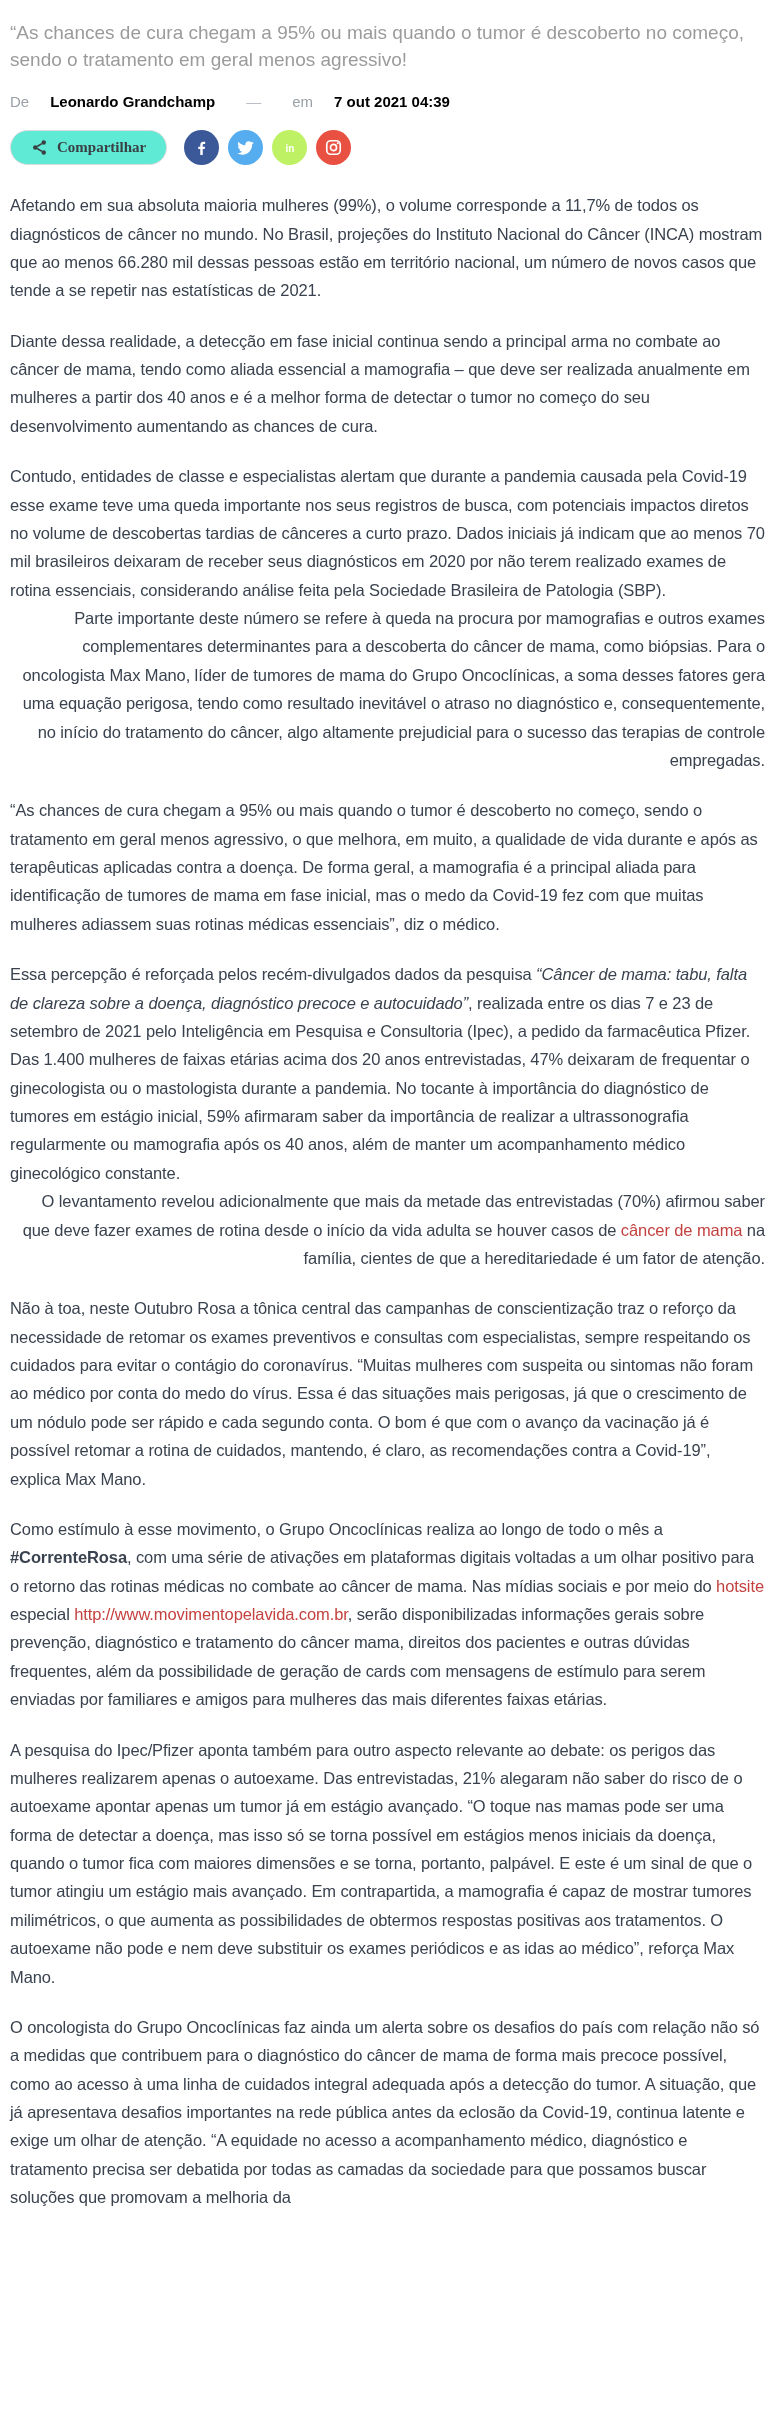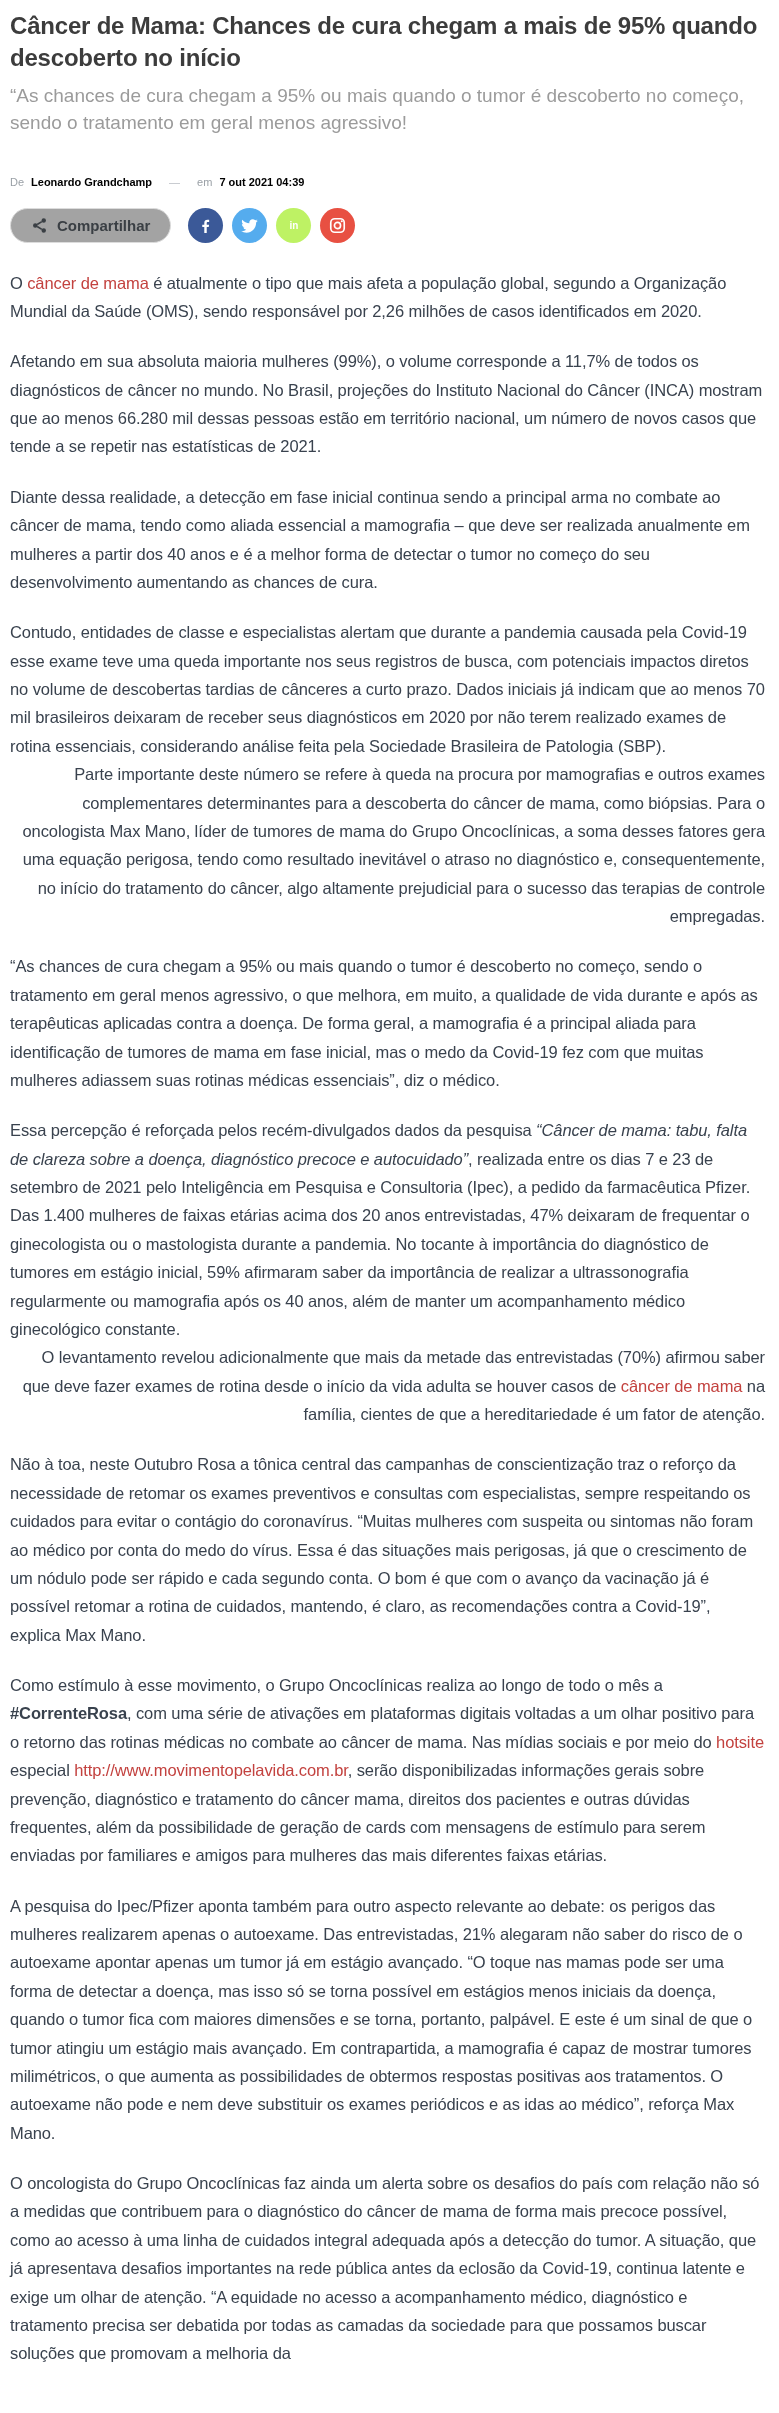--- a/index.html
+++ b/index.html
@@ -20,46 +20,46 @@
   }
   .article-subtitle {
     margin-top: 10px;
     font-size: 19px;
     line-height: 1.4;
     font-weight: 400;
     color: #9b9b9b;
   }
 
   .byline {
-    margin-top: 39px;
-    font-size: 11px;
+    margin-top: 20px;
+    font-size: 15px;
     color: #9aa0a6;
     display: flex;
     align-items: center;
-    gap: 7px;
+    gap: 21px;
     flex-wrap: wrap;
   }
   .byline .strong { color: #000000; font-weight: 700; }
   .byline .sep { color: #b9bec4; margin: 0 10px; }
 
   .share-row {
     margin-top: 20px;
     display: flex;
     align-items: center;
     gap: 9px;
   }
   .share-pill {
     display: inline-flex;
     align-items: center;
     gap: 9px;
     border: 1px solid #dcdcdc;
-    background: #a3a3a3;
+    background: #5eead4;
     border-radius: 999px;
     padding: 8px 20px;
-    font-family: Liberation Sans, sans-serif;
+    font-family: Liberation Serif, serif;
     font-size: 15px;
     font-weight: 700;
     color: #3a3f44;
     cursor: pointer;
     margin-right: 8px;
   }
   .social-btn {
     width: 35px; height: 35px;
     border-radius: 50%;
     border: none;
@@ -96,21 +96,20 @@
     margin-bottom: 10px;
     line-height: 1.2;
   }
   .section-heading + .body-paragraph { margin-top: 8px; }
 </style>
 </head>
 <body>
 
 <div class="page">
 
-  <h1 class="article-title">Câncer de Mama: Chances de cura chegam a mais de 95% quando descoberto no início</h1>
 
   <p class="article-subtitle">“As chances de cura chegam a 95% ou mais quando o tumor é descoberto no começo, sendo o tratamento em geral menos agressivo!</p>
 
   <div class="byline">
     <span>De</span>
     <span class="strong">Leonardo Grandchamp</span>
     <span class="sep">—</span>
     <span>em</span>
     <span class="strong">7 out 2021 04:39</span>
   </div>
@@ -155,21 +154,20 @@
               <rect x="4.3" y="4.3" width="15.4" height="15.4" rx="4.6" fill="none" stroke="#fff" stroke-width="1.9"></rect>
               <circle cx="12" cy="12" r="3.5" fill="none" stroke="#fff" stroke-width="1.9"></circle>
               <circle cx="16.9" cy="7.2" r="1.2" fill="#fff"></circle>
             </svg>
           </span>
         </button>
       </span>
   </div>
 
   <div class="article-body">
-      <p class="body-paragraph"><span>O </span><a href="#" class="seg-link">câncer de mama</a><span> é atualmente o tipo que mais afeta a população global, segundo a Organização Mundial da Saúde (OMS), sendo responsável por 2,26 milhões de casos identificados em 2020.</span></p>
       <p class="body-paragraph"><span>Afetando em sua absoluta maioria mulheres (99%), o volume corresponde a 11,7% de todos os diagnósticos de câncer no mundo. No Brasil, projeções do Instituto Nacional do Câncer (INCA) mostram que ao menos 66.280 mil dessas pessoas estão em território nacional, um número de novos casos que tende a se repetir nas estatísticas de 2021.</span></p>
       <p class="body-paragraph"><span>Diante dessa realidade, a detecção em fase inicial continua sendo a principal arma no combate ao câncer de mama, tendo como aliada essencial a mamografia – que deve ser realizada anualmente em mulheres a partir dos 40 anos e é a melhor forma de detectar o tumor no começo do seu desenvolvimento aumentando as chances de cura.</span></p>
       <p class="body-paragraph"><span>Contudo, entidades de classe e especialistas alertam que durante a pandemia causada pela Covid-19 esse exame teve uma queda importante nos seus registros de busca, com potenciais impactos diretos no volume de descobertas tardias de cânceres a curto prazo. Dados iniciais já indicam que ao menos 70 mil brasileiros deixaram de receber seus diagnósticos em 2020 por não terem realizado exames de rotina essenciais, considerando análise feita pela Sociedade Brasileira de Patologia (SBP).</span></p>
       <p class="body-paragraph tight"><span>Parte importante deste número se refere à queda na procura por mamografias e outros exames complementares determinantes para a descoberta do câncer de mama, como biópsias. Para o oncologista Max Mano, líder de tumores de mama do Grupo Oncoclínicas, a soma desses fatores gera uma equação perigosa, tendo como resultado inevitável o atraso no diagnóstico e, consequentemente, no início do tratamento do câncer, algo altamente prejudicial para o sucesso das terapias de controle empregadas.</span></p>
       <p class="body-paragraph"><span>“As chances de cura chegam a 95% ou mais quando o tumor é descoberto no começo, sendo o tratamento em geral menos agressivo, o que melhora, em muito, a qualidade de vida durante e após as terapêuticas aplicadas contra a doença. De forma geral, a mamografia é a principal aliada  para identificação de tumores de mama em fase inicial, mas o medo da Covid-19 fez com que muitas mulheres adiassem suas rotinas médicas essenciais”, diz o médico.</span></p>
       <p class="body-paragraph"><span>Essa percepção é reforçada pelos recém-divulgados dados da pesquisa </span><span class="seg-italic">“Câncer de mama: tabu, falta de clareza sobre a doença, diagnóstico precoce e autocuidado”</span><span>, realizada entre os dias 7 e 23 de setembro de 2021 pelo Inteligência em Pesquisa e Consultoria (Ipec), a pedido da farmacêutica Pfizer. Das 1.400 mulheres de faixas etárias acima dos 20 anos entrevistadas, 47% deixaram de frequentar o ginecologista ou o mastologista durante a pandemia. No tocante à importância do diagnóstico de tumores em estágio inicial, 59% afirmaram saber da importância de realizar a ultrassonografia regularmente ou mamografia após os 40 anos, além de manter um acompanhamento médico ginecológico constante.</span></p>
       <p class="body-paragraph tight"><span>O levantamento revelou adicionalmente que mais da metade das entrevistadas (70%) afirmou saber que deve fazer exames de rotina desde o início da vida adulta se houver casos de </span><a href="#" class="seg-link">câncer de mama</a><span> na família, cientes de que a hereditariedade é um fator de atenção.</span></p>
       <p class="body-paragraph"><span>Não à toa, neste Outubro Rosa a tônica central das campanhas de conscientização traz o reforço da necessidade de retomar os exames preventivos e consultas com especialistas, sempre respeitando os cuidados para evitar o contágio do coronavírus. “Muitas mulheres com suspeita ou sintomas não foram ao médico por conta do medo do vírus. Essa é das situações mais perigosas, já que o crescimento de um nódulo pode ser rápido e cada segundo conta. O bom é que com o avanço da vacinação já é possível retomar a rotina de cuidados, mantendo, é claro, as recomendações contra a Covid-19”, explica Max Mano.</span></p>
       <p class="body-paragraph"><span>Como estímulo à esse movimento, o Grupo Oncoclínicas realiza ao longo de todo o mês a </span><span class="seg-bold">#CorrenteRosa</span><span>, com uma série de ativações em plataformas digitais voltadas a um olhar positivo para o retorno das rotinas médicas no combate ao câncer de mama. Nas mídias sociais e por meio do </span><a href="#" class="seg-link">hotsite</a><br><span>especial </span><a href="#" class="seg-link">http://www.movimentopelavida.com.br</a><span>, serão disponibilizadas informações gerais sobre prevenção, diagnóstico e tratamento do câncer mama, direitos dos pacientes e outras dúvidas frequentes, além da possibilidade de geração de cards com mensagens de estímulo para serem enviadas por familiares e amigos para mulheres das mais diferentes faixas etárias.</span></p>
       <p class="body-paragraph"><span>A pesquisa do Ipec/Pfizer aponta também para outro aspecto relevante ao debate: os perigos das mulheres realizarem apenas o autoexame. Das entrevistadas, 21% alegaram não saber do risco de o autoexame apontar apenas um tumor já em estágio avançado. “O toque nas mamas pode ser uma forma de detectar a doença, mas isso só se torna possível em estágios menos iniciais da doença, quando o tumor fica com maiores dimensões e se torna, portanto, palpável. E este é um sinal de que o tumor atingiu um estágio mais avançado. Em contrapartida, a mamografia é capaz de mostrar tumores milimétricos, o que aumenta as possibilidades de obtermos respostas positivas aos tratamentos. O autoexame não pode e nem deve substituir os exames periódicos e as idas ao médico”, reforça Max Mano.</span></p>

